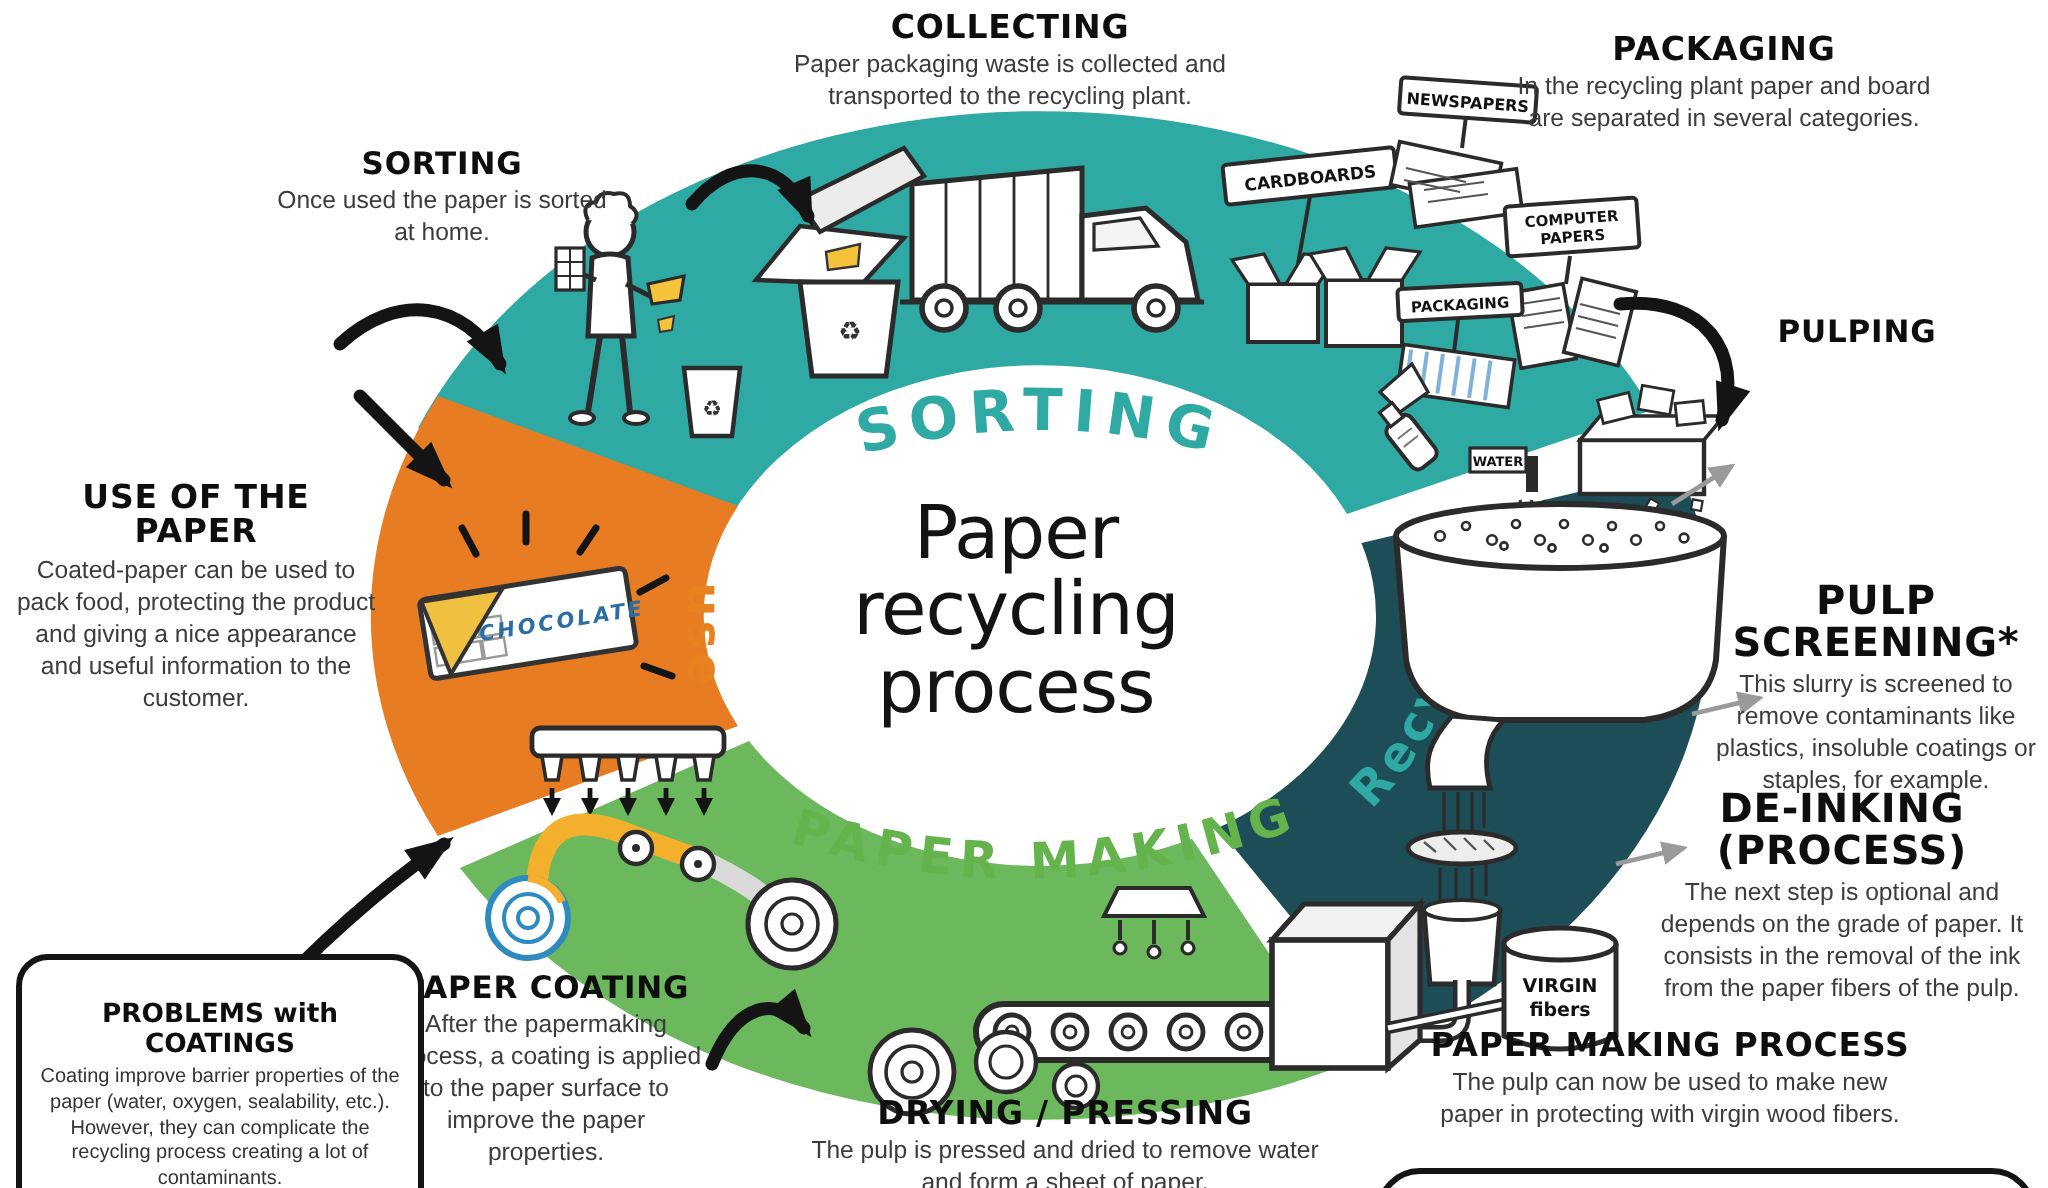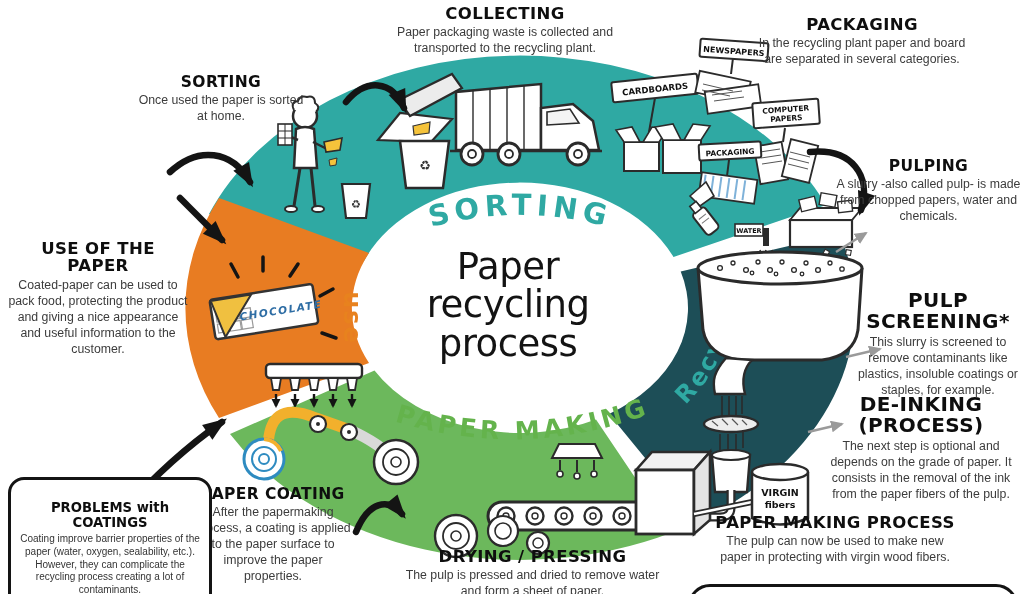--- a/index.html
+++ b/index.html
@@ -370,21 +370,20 @@
   <p>In the recycling plant paper and board are separated in several categories.</p>
 </div>
 
 <div class="note" style="left:132px;top:74px;width:178px;">
   <h3>SORTING</h3>
   <p>Once used the paper is sorted at home.</p>
 </div>
 
 <div class="note" style="left:836px;top:158px;width:185px;">
   <h3>PULPING</h3>
-  <p>A slurry -also called pulp- is made from chopped papers, water and chemicals.</p>
 </div>
 
 <div class="note" style="left:852px;top:290px;width:172px;">
   <h3 class="sm">PULP SCREENING*</h3>
   <p>This slurry is screened to remove contaminants like plastics, insoluble coatings or staples, for example.</p>
 </div>
 
 <div class="note" style="left:820px;top:394px;width:202px;">
   <h3 class="sm">DE-INKING (PROCESS)</h3>
   <p>The next step is optional and depends on the grade of paper. It consists in the removal of the ink from the paper fibers of the pulp.</p>

